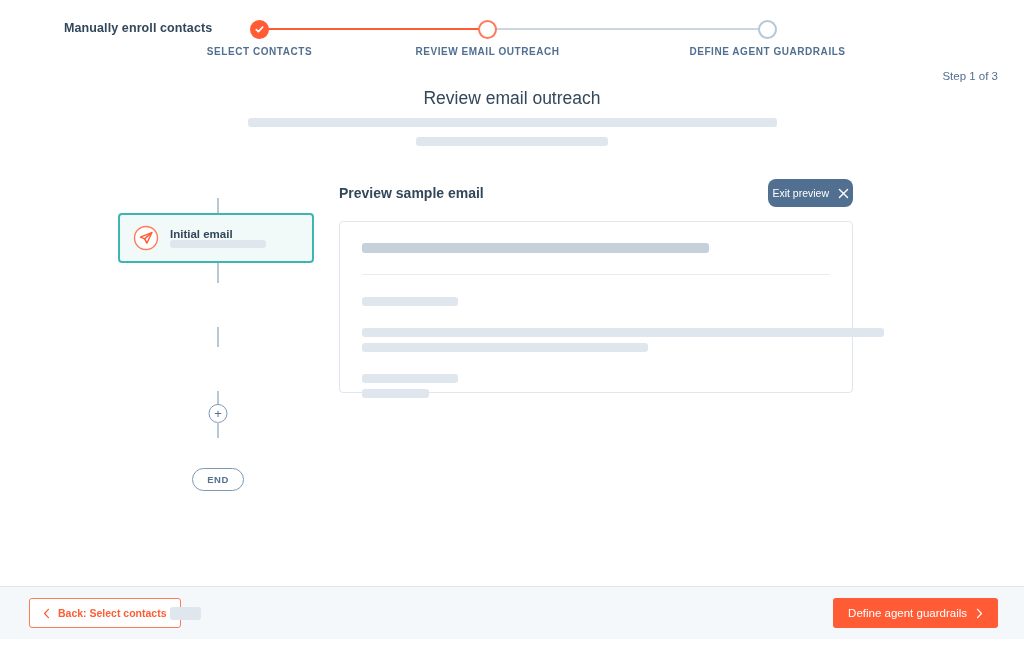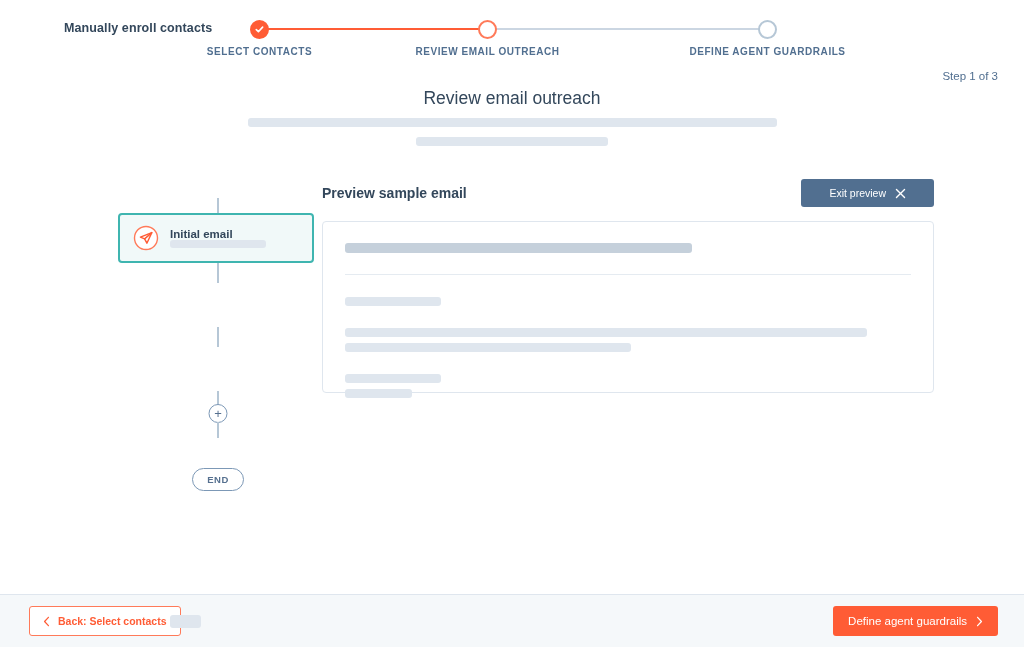--- a/index.html
+++ b/index.html
@@ -93,46 +93,46 @@
   .card.e3 { top:166px; }
   .card-icon { width:26px; height:26px; flex:0 0 26px; margin-right:11px; }
   .card-text { display:flex; flex-direction:column; }
   .card-title { font-size:11.5px; font-weight:bold; color:#33475b; }
   .card-sk { height:8px; border-radius:3px; background:#dfe6ee; }
   .card.e1 .card-sk { width:96px; }
   .card.e2 .card-sk { width:74px; }
   .card.e3 .card-sk { width:74px; }
 
   
-  .preview { position:absolute; left:322px; top:175px; width:612px; }
+  .preview { position:absolute; left:339px; top:175px; width:514px; }
   .preview-head {
     position:relative; height:36px; display:flex;
     align-items:center; justify-content:space-between;
   }
   .preview-title { font-size:14px; font-weight:bold; color:#33475b; }
   .exit-btn {
     display:flex; align-items:center; gap:9px;
-    background:#516f90; color:#fff; border:none; border-radius:3px;
-    padding:8px 28px; font-size:10.5px; font-family:inherit; cursor:pointer;
+    background:#516f90; color:#fff; border:none; border-radius:8px;
+    padding:8px 4px; font-size:10.5px; font-family:inherit; cursor:pointer;
   }
   .preview-card {
     margin-top:10px; height:172px; background:#fff;
     border:1px solid #dfe6ee; border-radius:4px; padding:21px 22px;
   }
   .pv-divider { height:1px; background:#e5ebf1; margin:21px 0 22px 0; }
   .b1 { width:347px; height:10px; margin-bottom:0; }
   .b2 { width:96px; height:9px; }
   .b3 { width:522px; height:9px; margin-top:22px; }
   .b4 { width:286px; height:9px; margin-top:6px; }
   .b5 { width:96px; height:9px; margin-top:22px; }
   .b6 { width:67px; height:9px; margin-top:6px; }
 
   
   .footer {
-    position:absolute; left:0; bottom:4px; width:1024px; height:53px;
+    position:absolute; left:0; bottom:12px; width:1024px; height:53px;
     background:#f5f8fa; border-top:1px solid #dfe6ee;
     display:flex; align-items:center;
   }
   .back-btn {
     position:absolute; left:29px;
     display:flex; align-items:center; gap:8px;
     background:#fff; color:#ff5c35; border:1.5px solid #ff7a59;
     border-radius:3px; padding:8px 13px; font-size:10.5px;
     font-weight:bold; font-family:inherit; cursor:pointer;
   }

